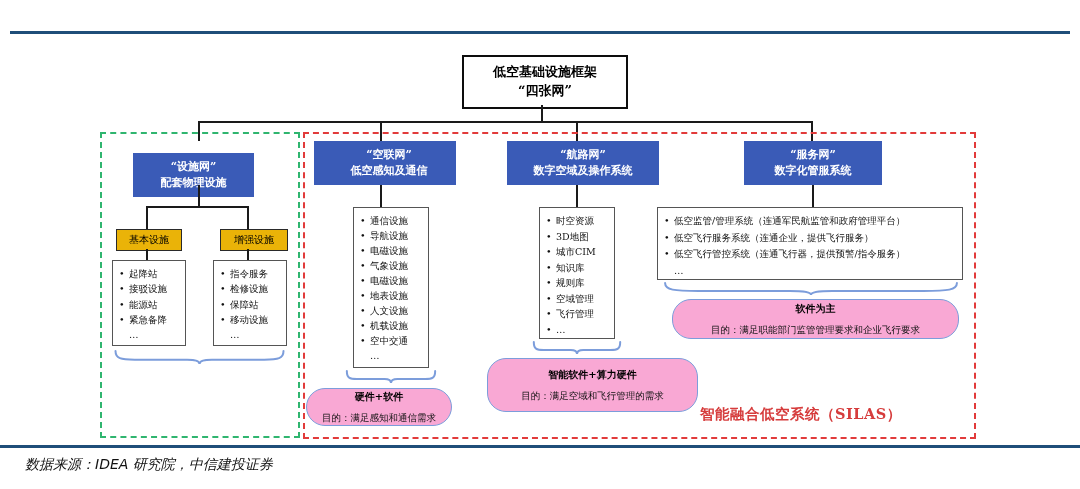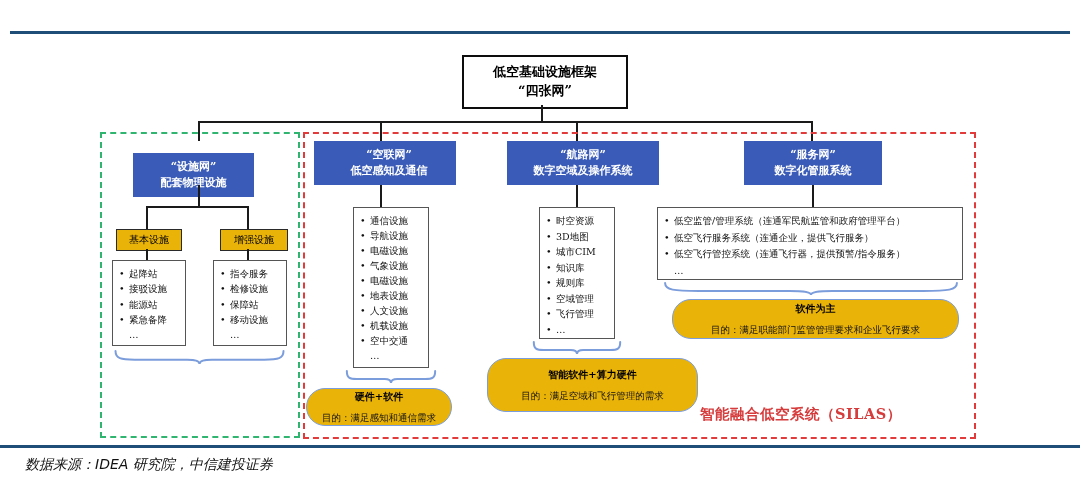--- a/index.html
+++ b/index.html
@@ -43,21 +43,21 @@
   .list{border:1.5px solid #555;background:#fff;padding:5px 3px 3px 6px;box-sizing:border-box;}
   .li{display:flex;gap:4px;font-size:9.5px;color:#111;white-space:nowrap;line-height:15.3px;}
   .li .bullet{width:6px;flex:0 0 6px;}
   .list-c2 .li{line-height:15px;}
   .list-c3 .li{line-height:15.5px;}
   .list-c4 .li{line-height:16.5px;}
 
   .brace{position:absolute;overflow:visible;}
   .brace path{stroke:var(--light-blue);stroke-width:2;fill:none;stroke-linecap:round;}
 
-  .round{border:1.5px solid var(--light-blue);border-radius:19px;background:#eab308;box-sizing:border-box;
+  .round{border:1.5px solid var(--light-blue);border-radius:19px;background:#f9a8d4;box-sizing:border-box;
          display:flex;flex-direction:column;align-items:center;justify-content:center;gap:8px;text-align:center;}
   .round .r1{font-size:10px;font-weight:bold;color:#000;}
   .round .r2{font-size:9.5px;color:#111;}
 
   .silas{left:700px;top:405px;width:266px;font-size:14.5px;font-weight:bold;
          color:var(--silas-red);letter-spacing:.5px;}
 </style>
 </head>
 <body>
 

